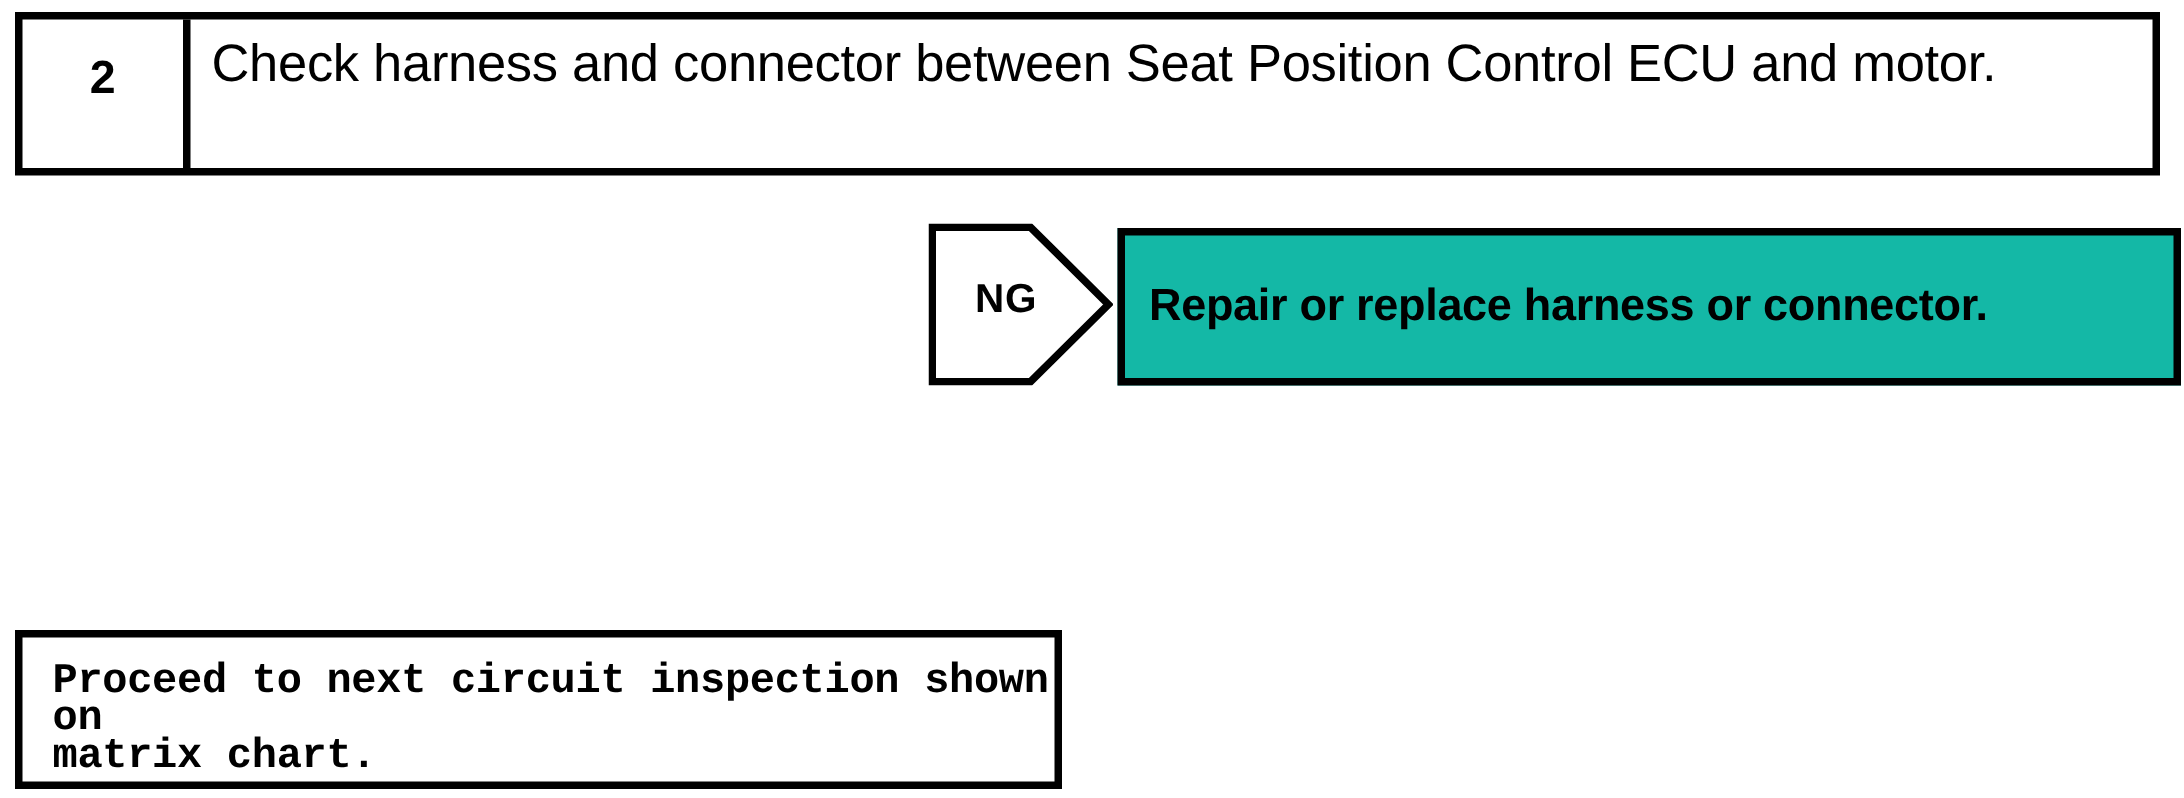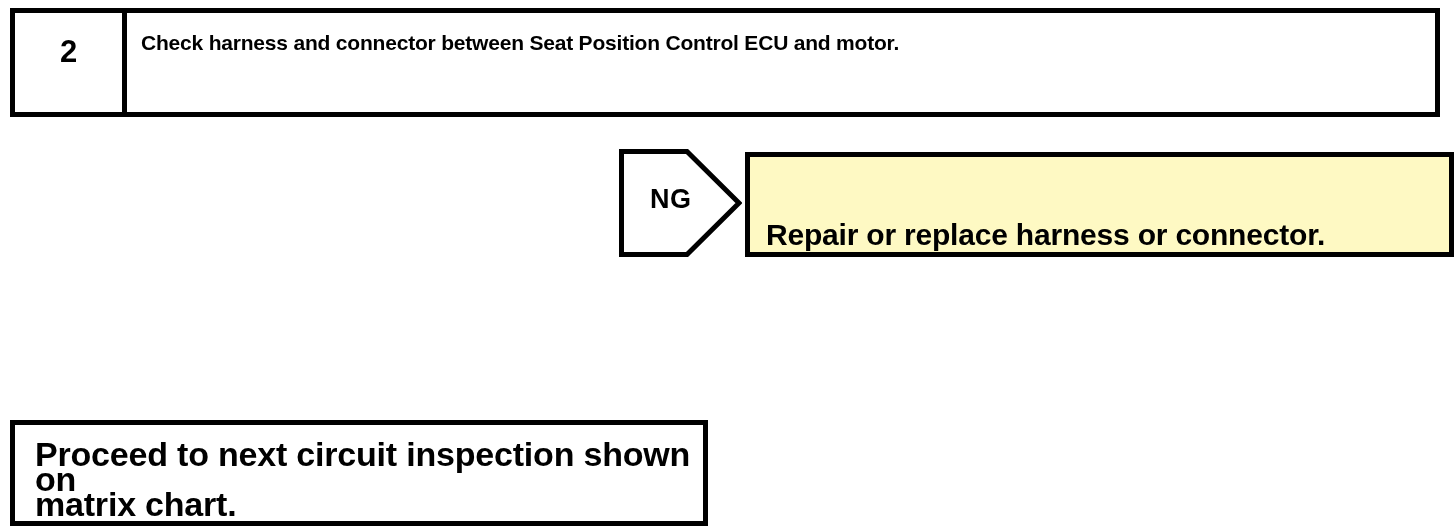--- a/index.html
+++ b/index.html
@@ -54,22 +54,22 @@
     margin-top: -22px;
   }
   .step-text-cell {
     flex: 1 1 auto;
     display: flex;
     align-items: flex-start;
     padding: 13px 0 0 14px;
     box-sizing: border-box;
   }
   .step-text {
-    font-size: 21px;
-    font-weight: bold;
+    font-size: 35px;
+    font-weight: normal;
     line-height: 34px;
     white-space: nowrap;
     letter-spacing: -0.2px;
   }
 
   
   .ng-branch {
     position: absolute;
     left: 619px;
     top: 149px;
@@ -96,23 +96,23 @@
     letter-spacing: 0.5px;
   }
   .ng-result-box {
     position: absolute;
     left: 126px;
     top: 3px;
     width: 709px;
     height: 105px;
     border: 5px solid #000000;
     box-sizing: border-box;
-    background: #fef9c3;
+    background: #14b8a6;
     display: flex;
-    align-items: flex-end;
+    align-items: center;
     padding-left: 16px;
   }
   .ng-result-text {
     font-size: 30px;
     font-weight: bold;
     line-height: 34px;
     white-space: nowrap;
     letter-spacing: -0.2px;
     margin-top: -1px;
   }
@@ -144,25 +144,26 @@
     left: 10px;
     top: 420px;
     width: 698px;
     height: 106px;
     border: 5px solid #000000;
     box-sizing: border-box;
     background: #ffffff;
     padding: 17px 0 0 20px;
   }
   .outcome-text {
-    font-size: 34px;
+    font-size: 28px;
     font-weight: bold;
     line-height: 25px;
     letter-spacing: -0.2px;
     white-space: pre-line;
+    font-family: Liberation Mono, monospace;
   }
 </style>
 </head>
 <body>
 
 <div class="flow-canvas">
 
   <div class="step-box">
     <div class="step-number-cell">
       <span class="step-number">2</span>

